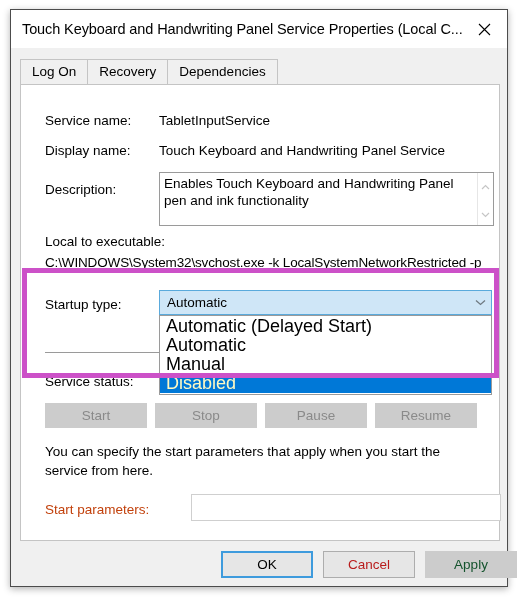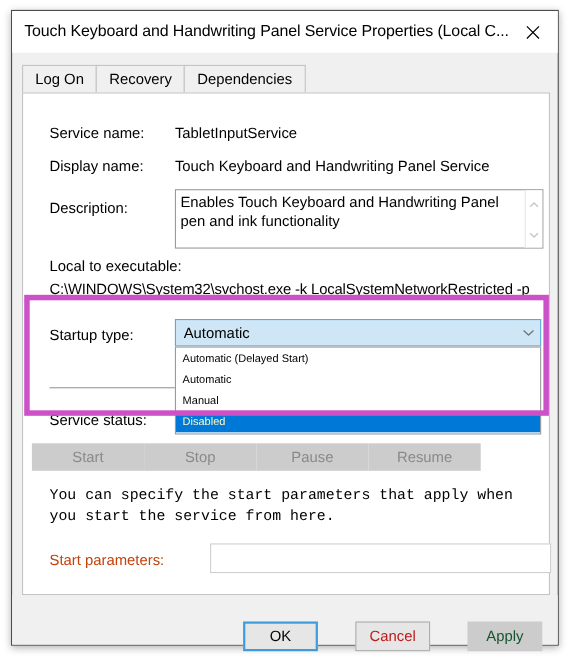--- a/index.html
+++ b/index.html
@@ -195,21 +195,21 @@
     left: 138px;
     top: 230px;
     width: 333px;
     background: #ffffff;
     border: 1px solid #9a9a9a;
     box-sizing: border-box;
     z-index: 20;
     padding: 1px 0 1px 0;
   }
   .startup-option {
-    font-size: 10px;
+    font-size: 18px;
     color: #000000;
     height: 19px;
     line-height: 19px;
     padding-left: 6px;
     white-space: nowrap;
     cursor: default;
   }
   .startup-option.selected {
     background: #0078d7;
     color: #fef9c3;
@@ -225,25 +225,25 @@
     background: #9a9a9a;
   }
 
   
   #row-status { left: 24px; top: 289px; }
   #row-status .field-label { width: 114px; }
 
   
   #control-buttons {
     position: absolute;
-    left: 8px;
+    left: 24px;
     top: 318px;
     width: 432px;
     display: flex;
-    justify-content: flex-start;
+    justify-content: space-between;
   }
   .ctrl-button {
     width: 102px;
     height: 25px;
     background: #cccccc;
     border: none;
     color: #8a8a8a;
     font-size: 13.5px;
     font-family: "Liberation Sans", sans-serif;
     cursor: default;
@@ -254,21 +254,20 @@
 
   
   #helper-text {
     position: absolute;
     left: 24px;
     top: 357px;
     width: 436px;
     font-size: 13.5px;
     color: #000000;
     line-height: 19px;
-    font-family: Liberation Mono, monospace;
   }
 
   #row-startparams { left: 24px; top: 413px; }
   #row-startparams .field-label { width: 114px; padding-top: 4px; }
   #startparams-input {
     position: absolute;
     left: 170px;
     top: 409px;
     width: 310px;
     height: 27px;
@@ -286,22 +285,22 @@
   #footer {
     position: absolute;
     left: 0;
     right: 0;
     bottom: 0;
     height: 45px;
     background: #f0f0f0;
   }
   .dlg-button {
     position: absolute;
-    top: 24px;
-    width: 68px;
+    top: 10px;
+    width: 92px;
     height: 27px;
     font-size: 13.5px;
     font-family: "Liberation Sans", sans-serif;
     display: flex;
     align-items: center;
     justify-content: center;
     box-sizing: border-box;
     cursor: default;
   }
   #ok-button {

